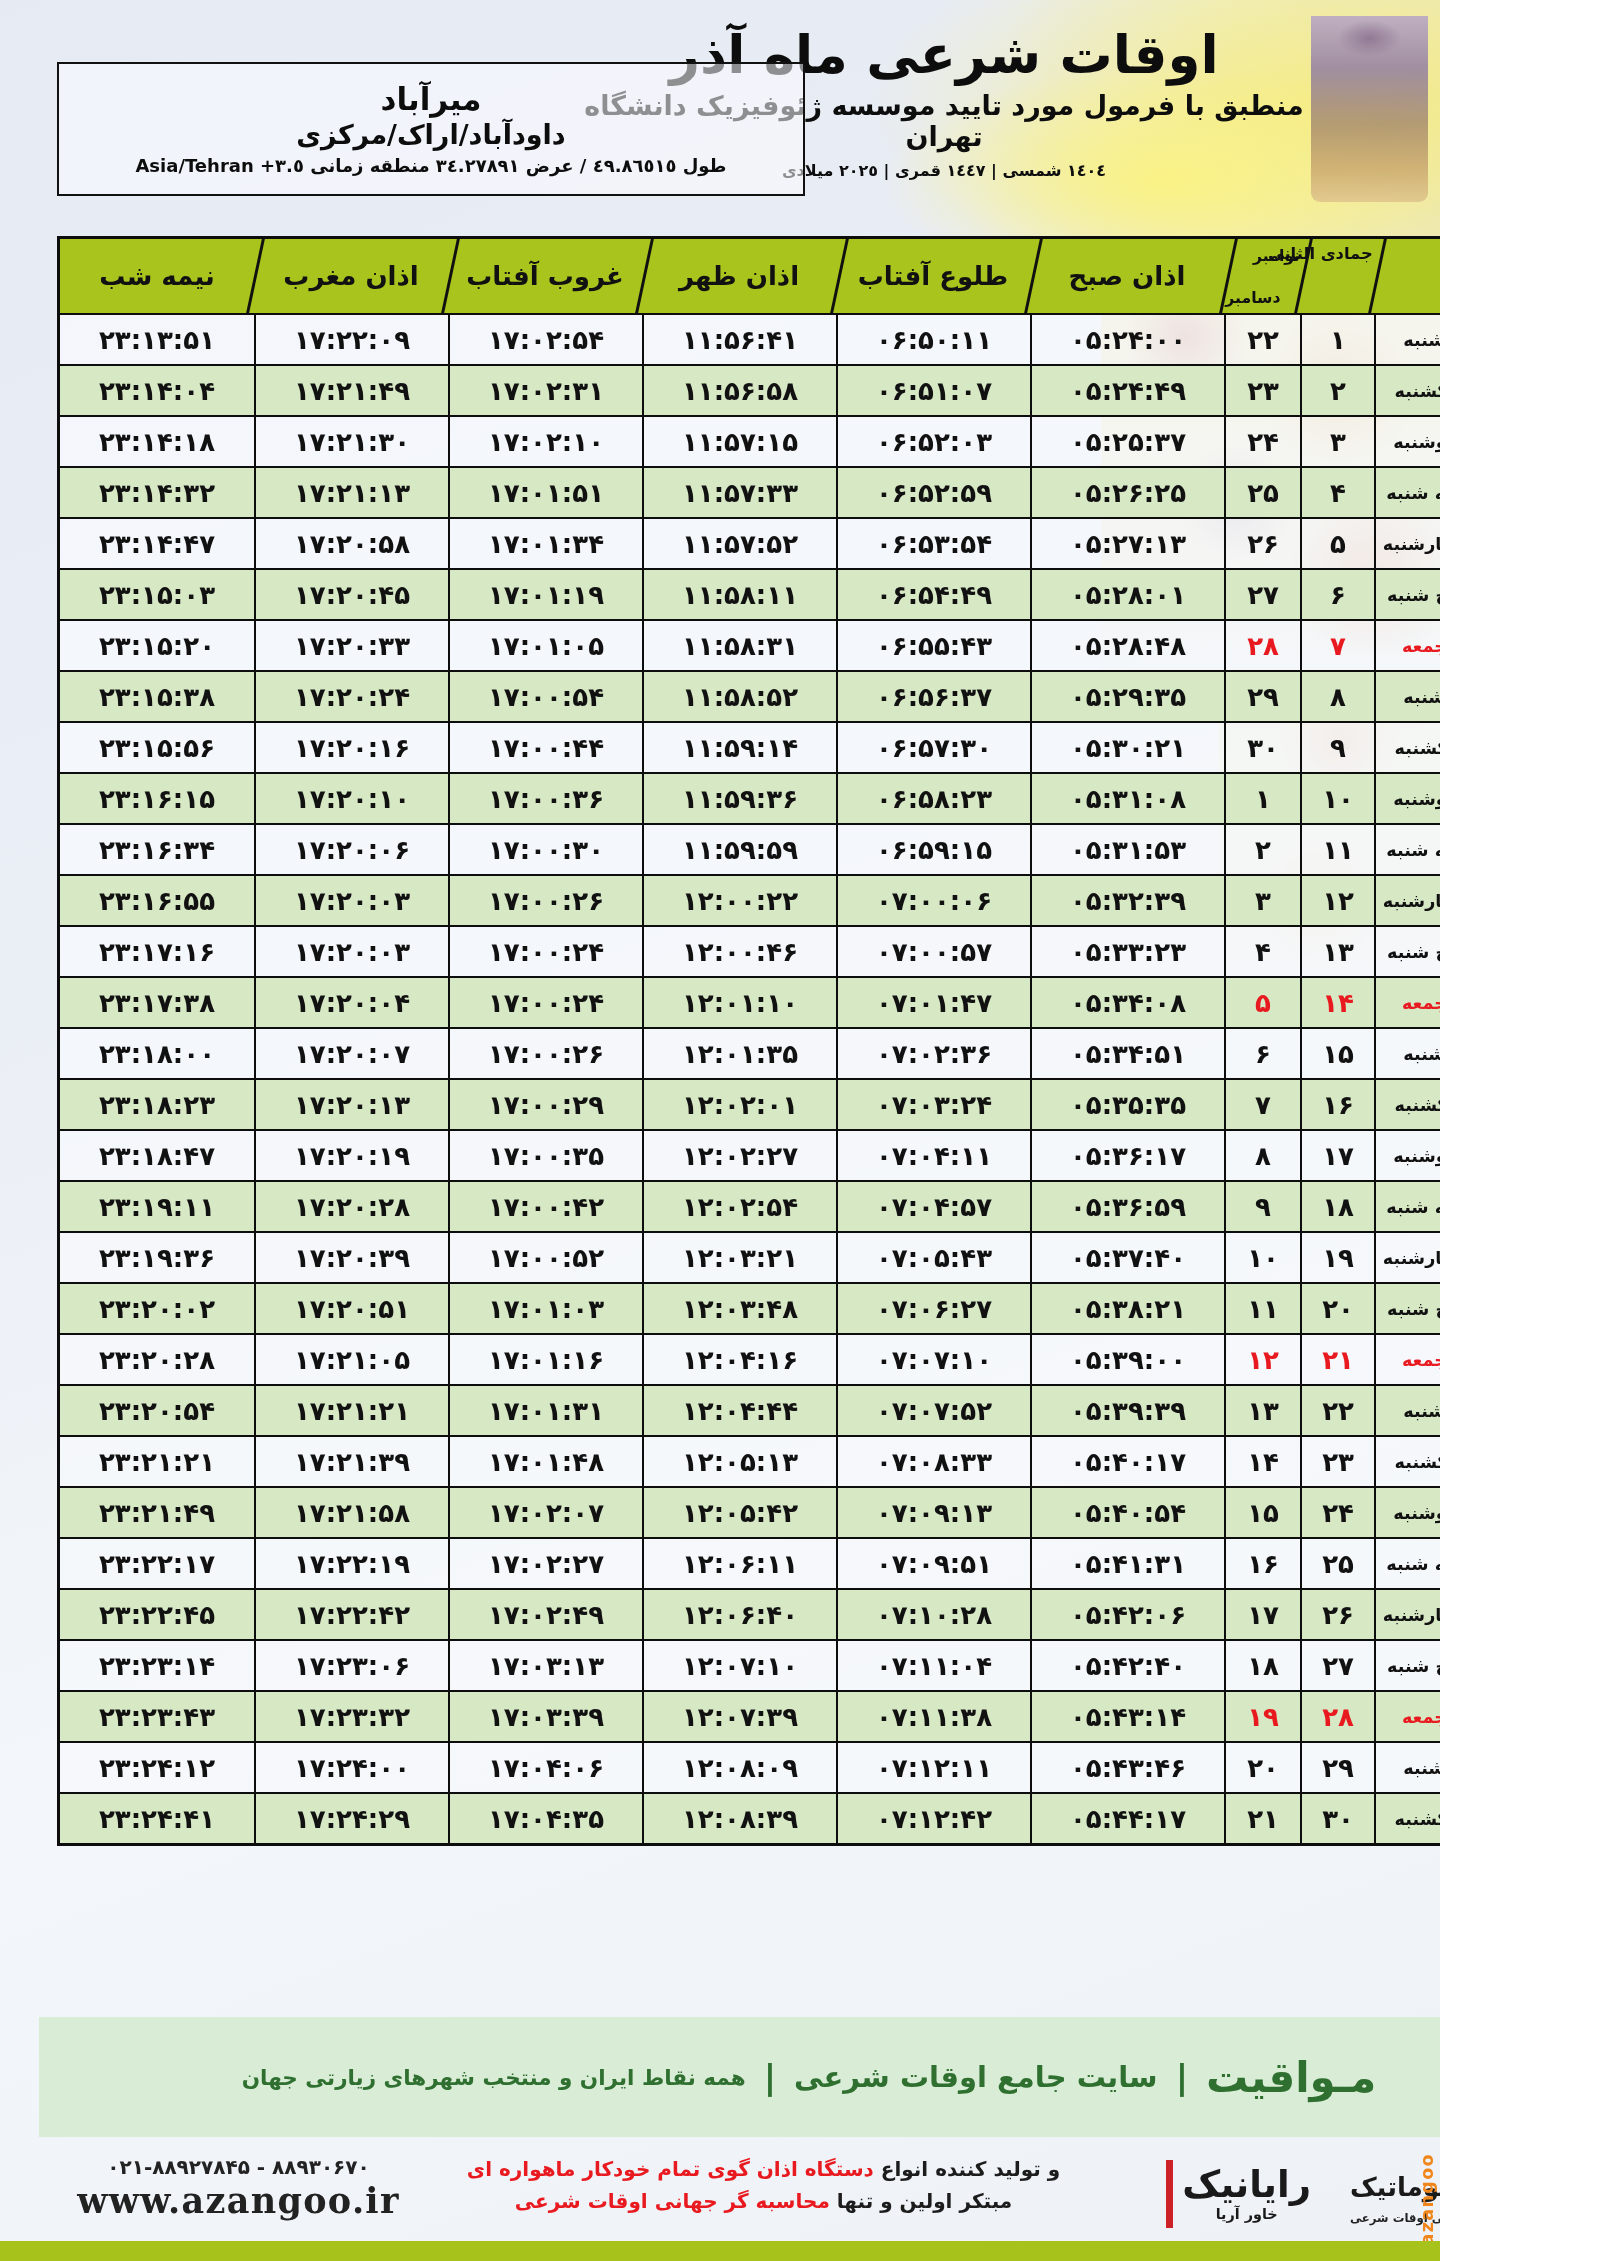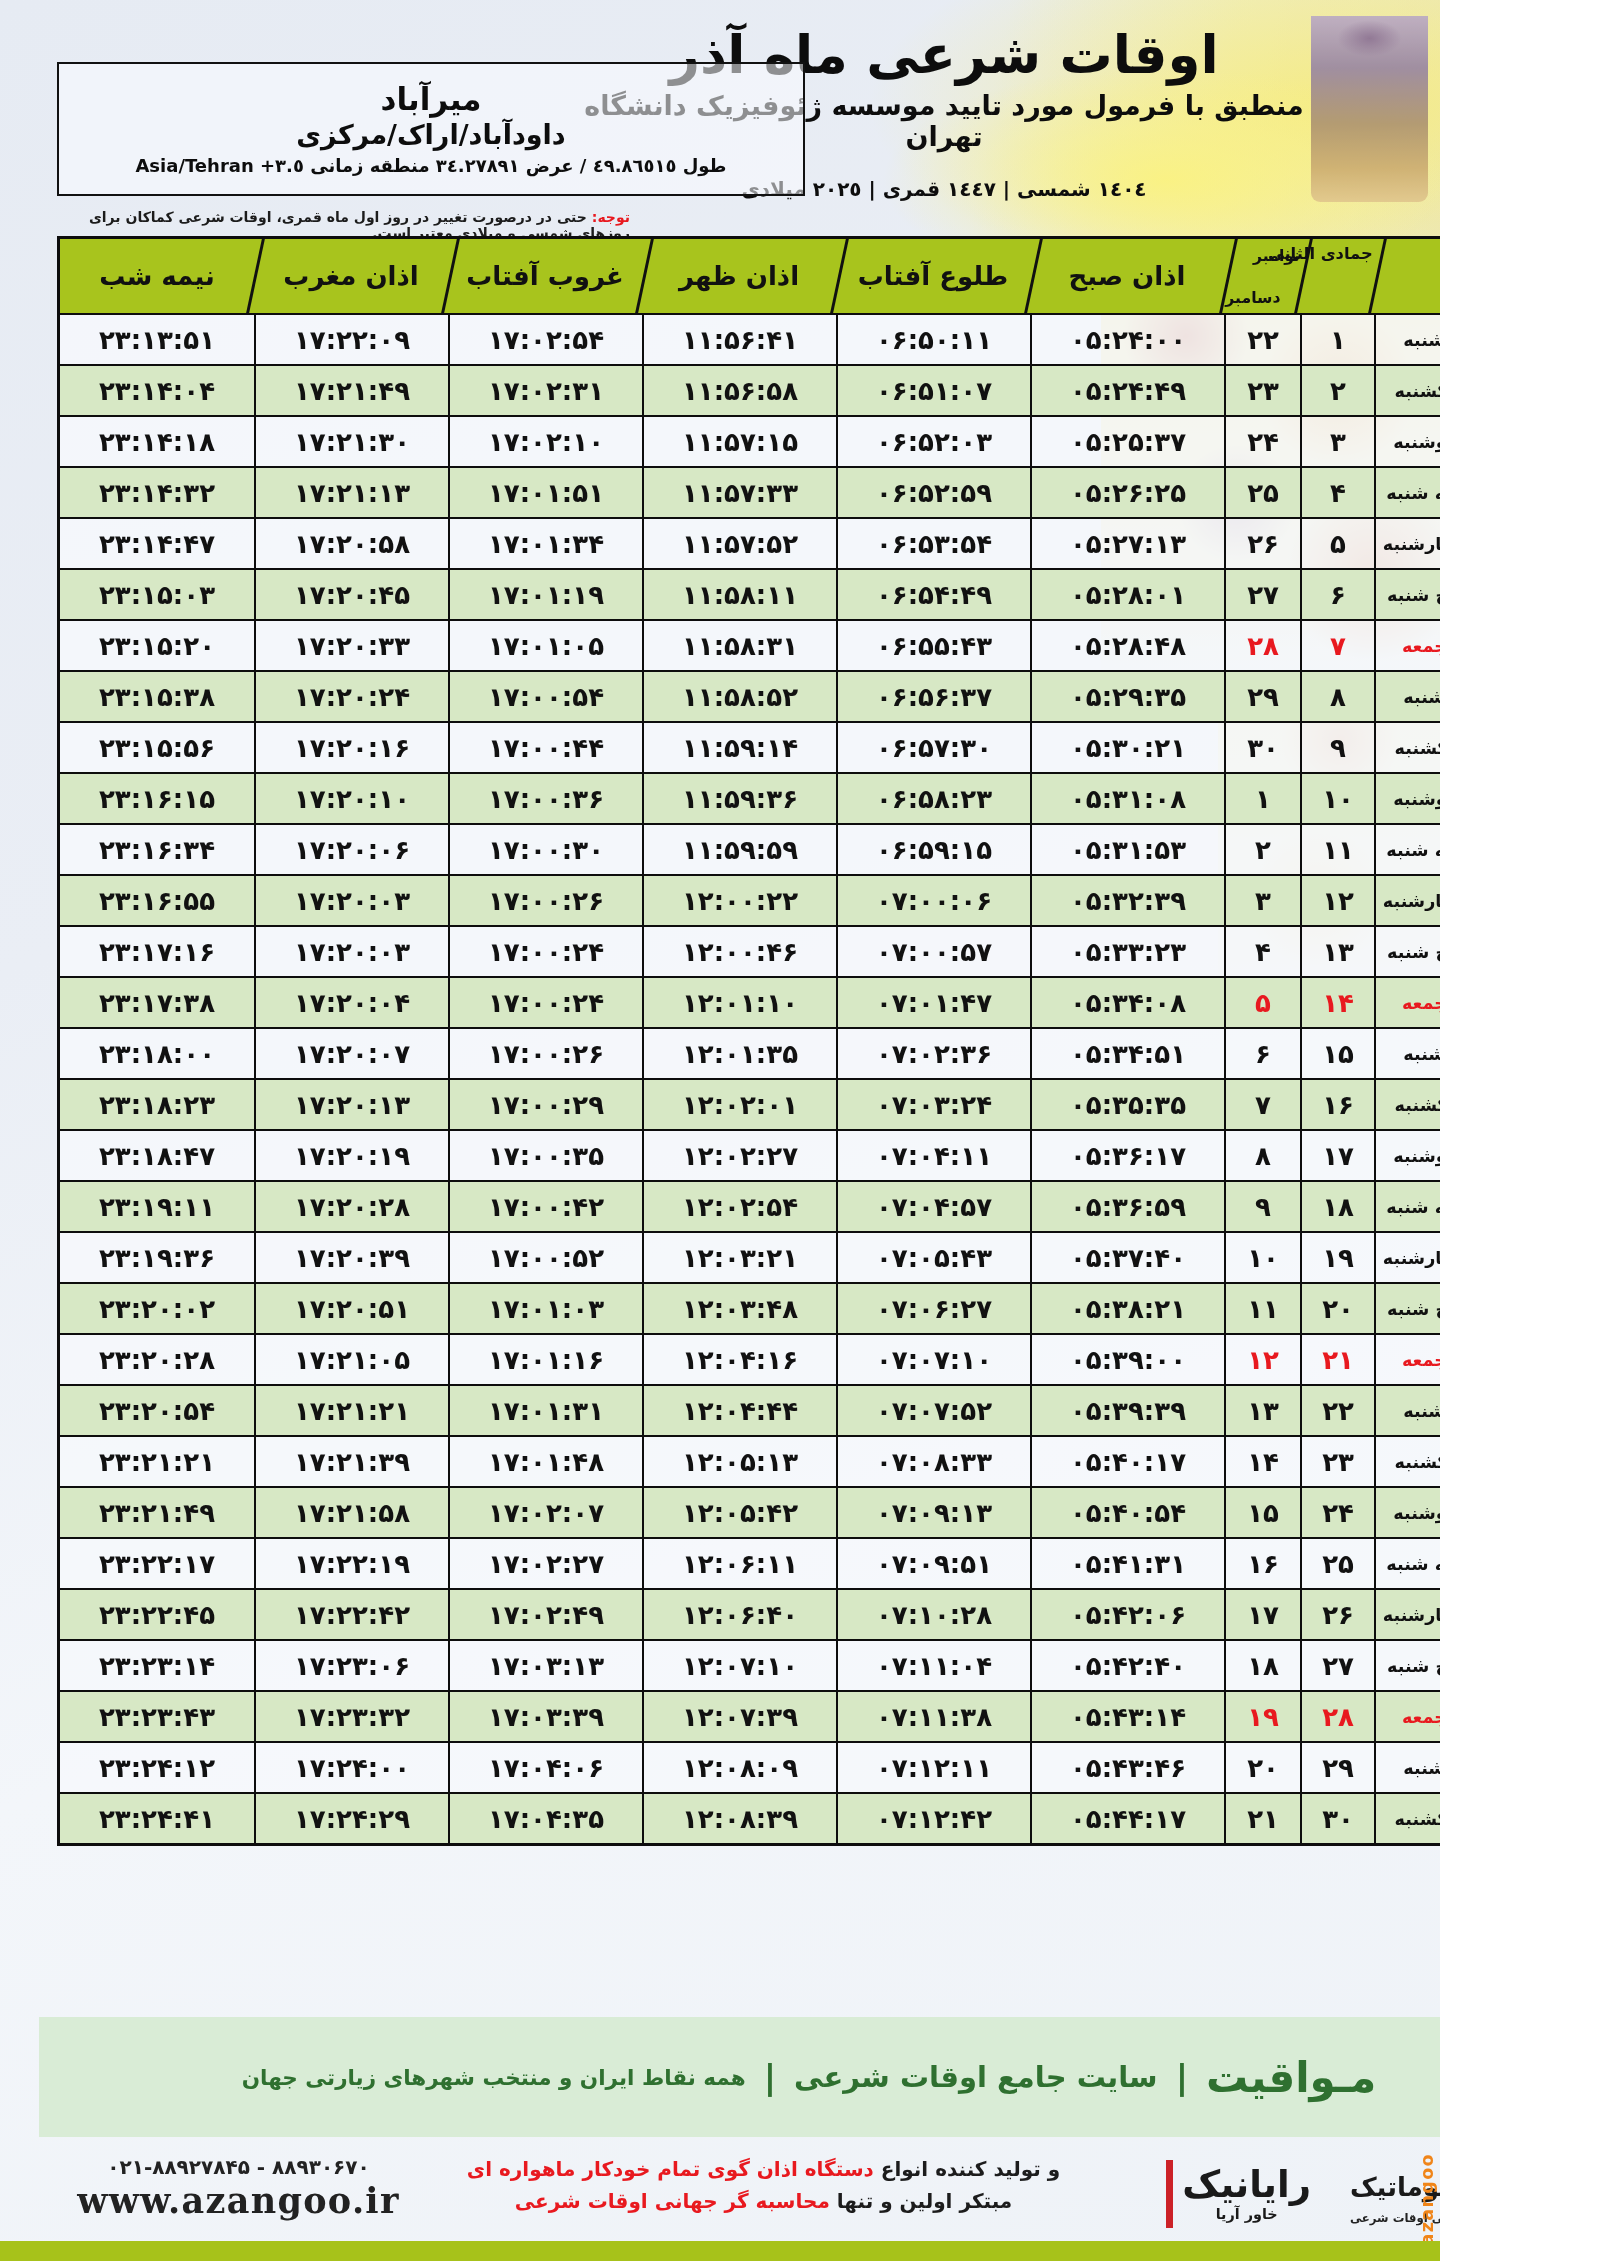--- a/index.html
+++ b/index.html
@@ -34,21 +34,21 @@
   
   .location-box{position:absolute;left:57px;top:62px;width:748px;height:134px;border:2.6px solid #111;
     background:rgba(250,252,255,.55);display:flex;flex-direction:column;align-items:center;justify-content:center;
     gap:3px;direction:rtl;text-align:center;color:#0d0d0d;box-sizing:border-box;}
   .loc-city{font-size:31px;font-weight:700;line-height:1.1;}
   .loc-region{font-size:27px;font-weight:600;line-height:1.15;}
   .loc-coords{font-size:18px;font-weight:700;margin-top:2.6px;}
   .title-block{position:absolute;right:98px;top:25px;width:796px;direction:rtl;text-align:center;color:#0d0d0d;}
   .title-main{font-size:53px;font-weight:800;line-height:1.15;}
   .title-sub{font-size:27px;font-weight:700;margin-top:3.9px;}
-  .title-years{font-size:20px;font-weight:600;margin-top:25px;}
+  .title-years{font-size:16px;font-weight:600;margin-top:9px;}
   .notice{position:absolute;left:40px;top:209px;width:590px;direction:rtl;text-align:right;
     font-size:14px;font-weight:600;color:#1c1c1c;}
   .notice .red{color:#e8191f;font-weight:800;}
 
   
   .ptable{position:absolute;left:57px;top:236px;width:1508px;border:3.9px solid #0d0d0d;box-sizing:border-box;}
   .thead{position:relative;height:74px;background:#a8c41d;display:flex;direction:ltr;}
   .hcell{display:flex;align-items:center;justify-content:center;font-weight:800;font-size:26px;color:#111;
     position:relative;box-sizing:border-box;height:100%;}
   .hc-time{width:194px;}
@@ -124,24 +124,20 @@
 
   <div class="location-box">
     <div class="loc-city">میرآباد</div>
     <div class="loc-region">داودآباد/اراک/مرکزی</div>
     <div class="loc-coords">
       <span>طول ٤٩.٨٦٥١٥ / عرض ٣٤.٢٧٨٩١ منطقه زمانی</span>
       <span dir="ltr">Asia/Tehran +٣.٥</span>
     </div>
   </div>
 
-  <div class="notice">
-    <span class="red">توجه:</span>
-    <span> حتی در درصورت تغییر در روز اول ماه قمری، اوقات شرعی کماکان برای روزهای شمسی و میلادی معتبر است.</span>
-  </div>
 
   <div class="ptable">
     <div class="thead">
       <div class="hcell hc-time">نیمه شب</div>
       <div class="hcell hc-time">اذان مغرب</div>
       <div class="hcell hc-time">غروب آفتاب</div>
       <div class="hcell hc-time">اذان ظهر</div>
       <div class="hcell hc-time">طلوع آفتاب</div>
       <div class="hcell hc-time">اذان صبح</div>
       <div class="hcell hc-greg">

